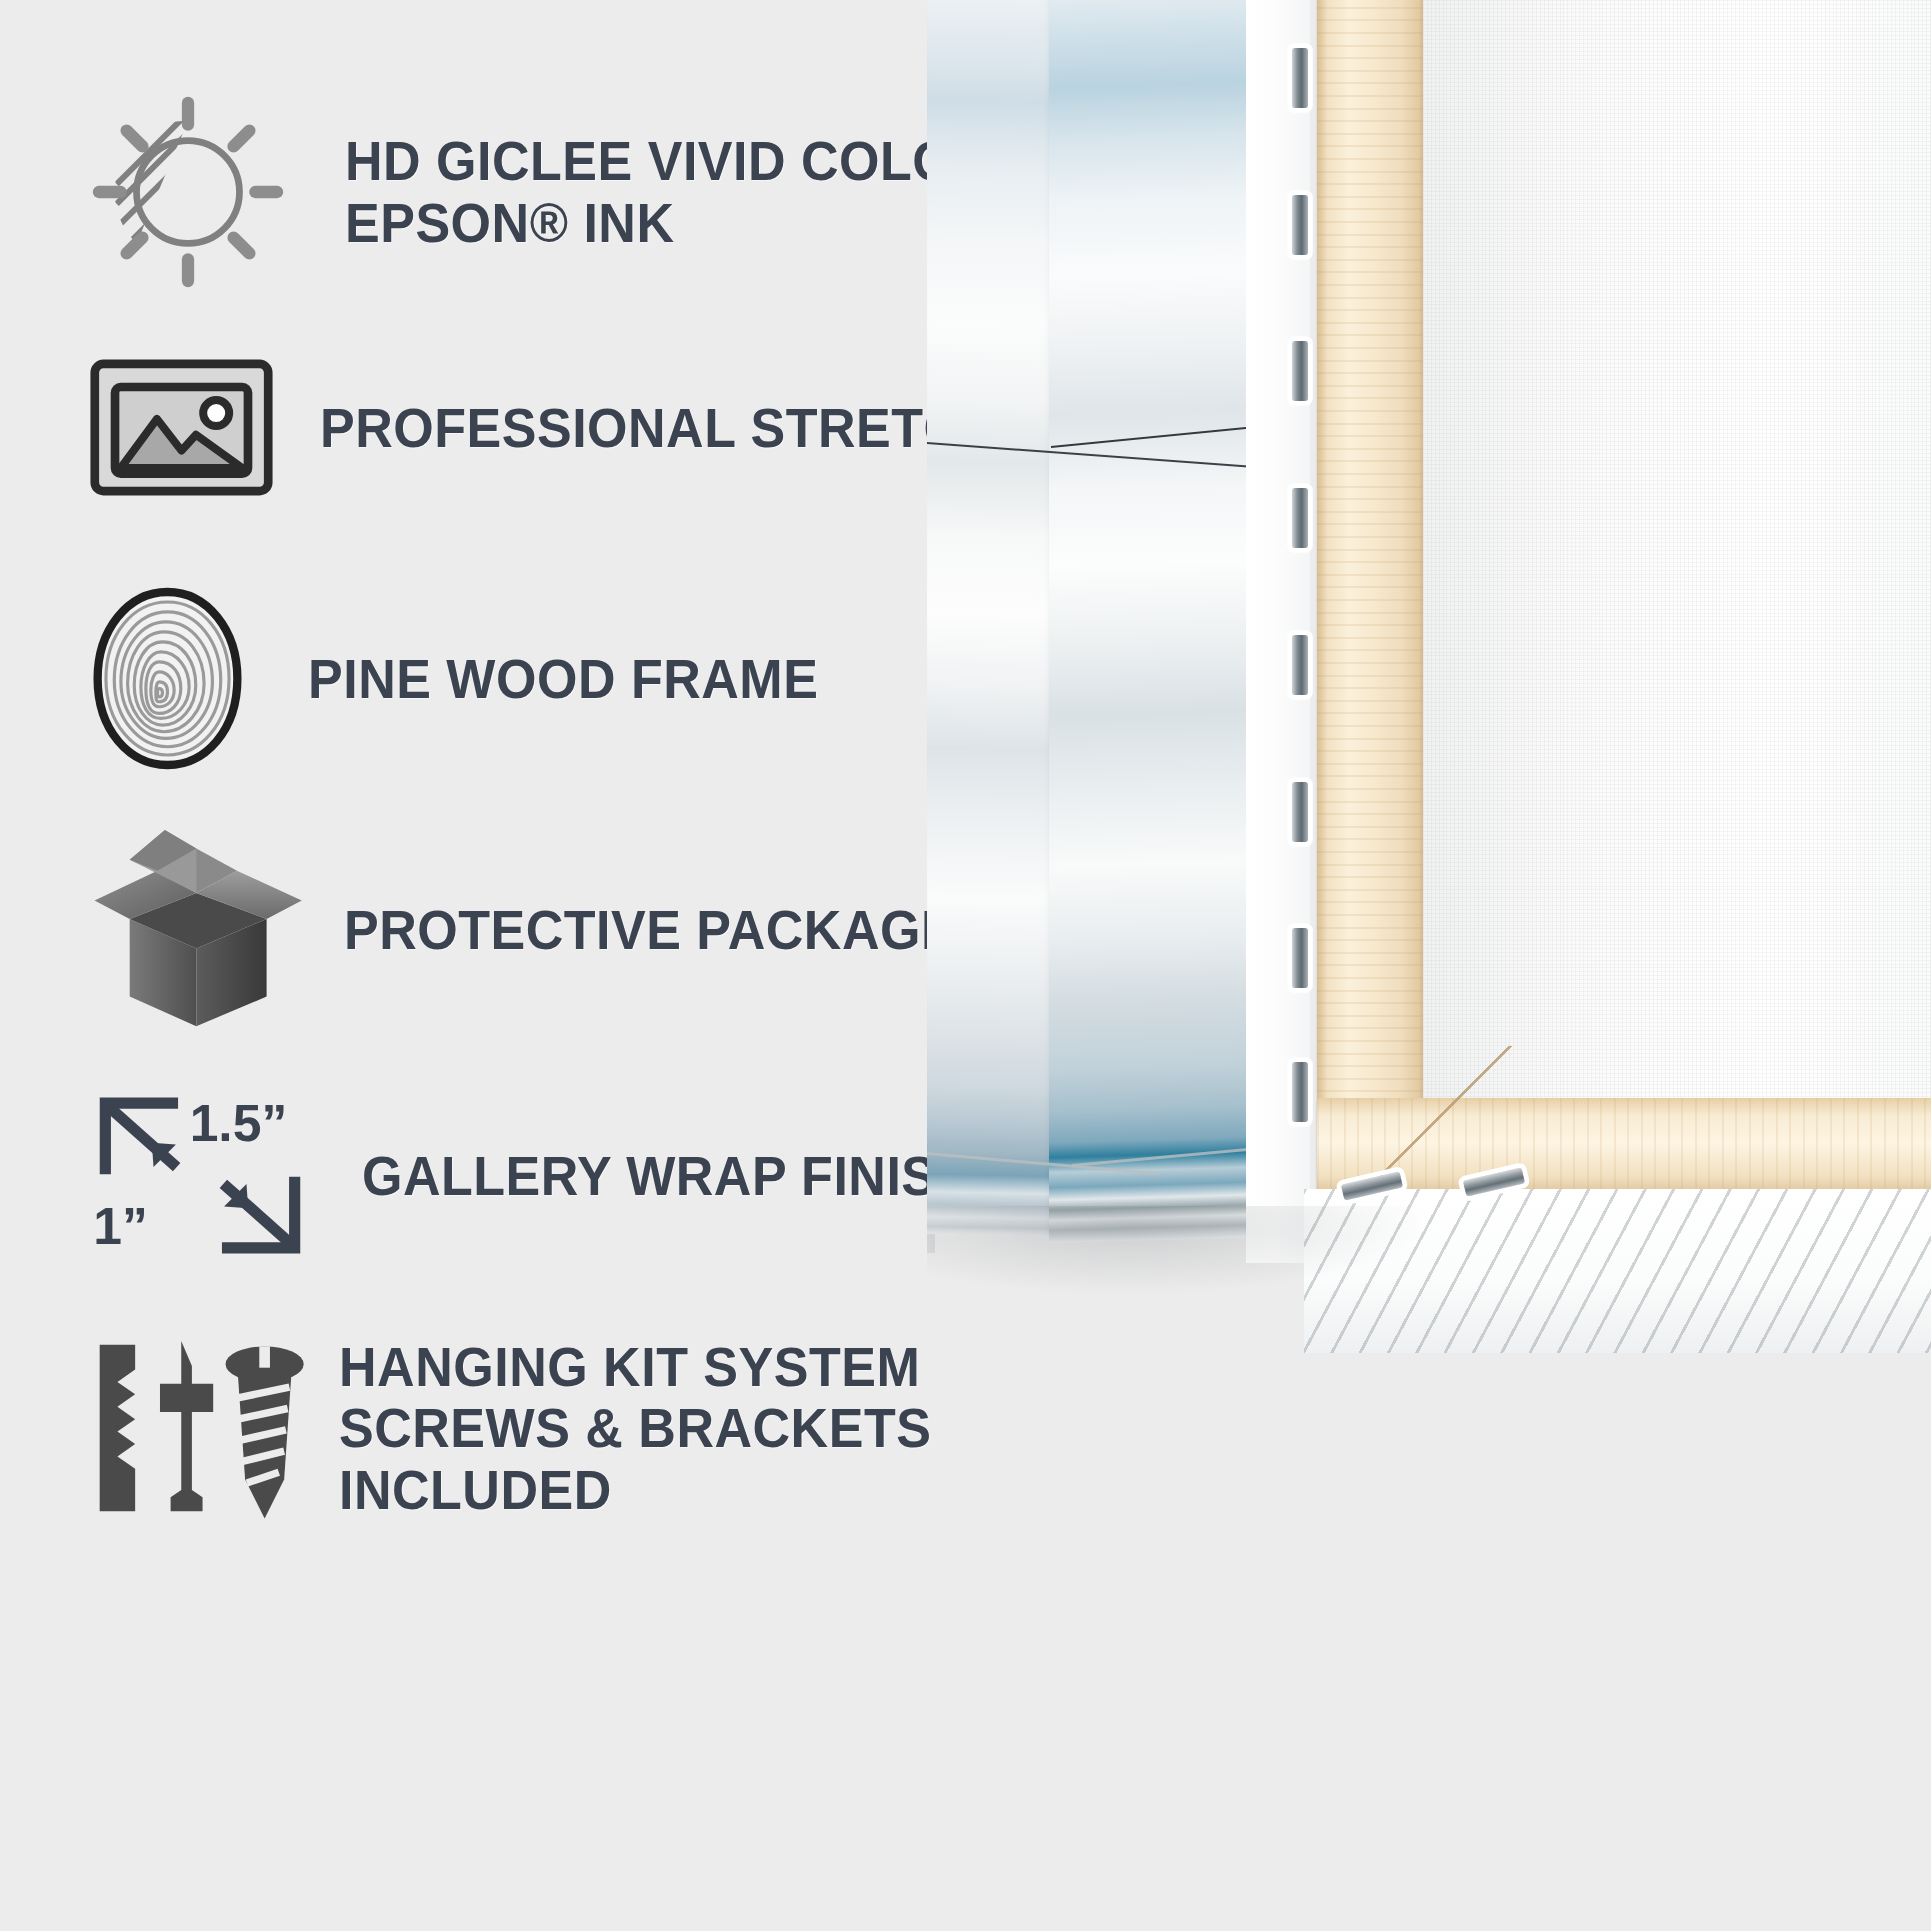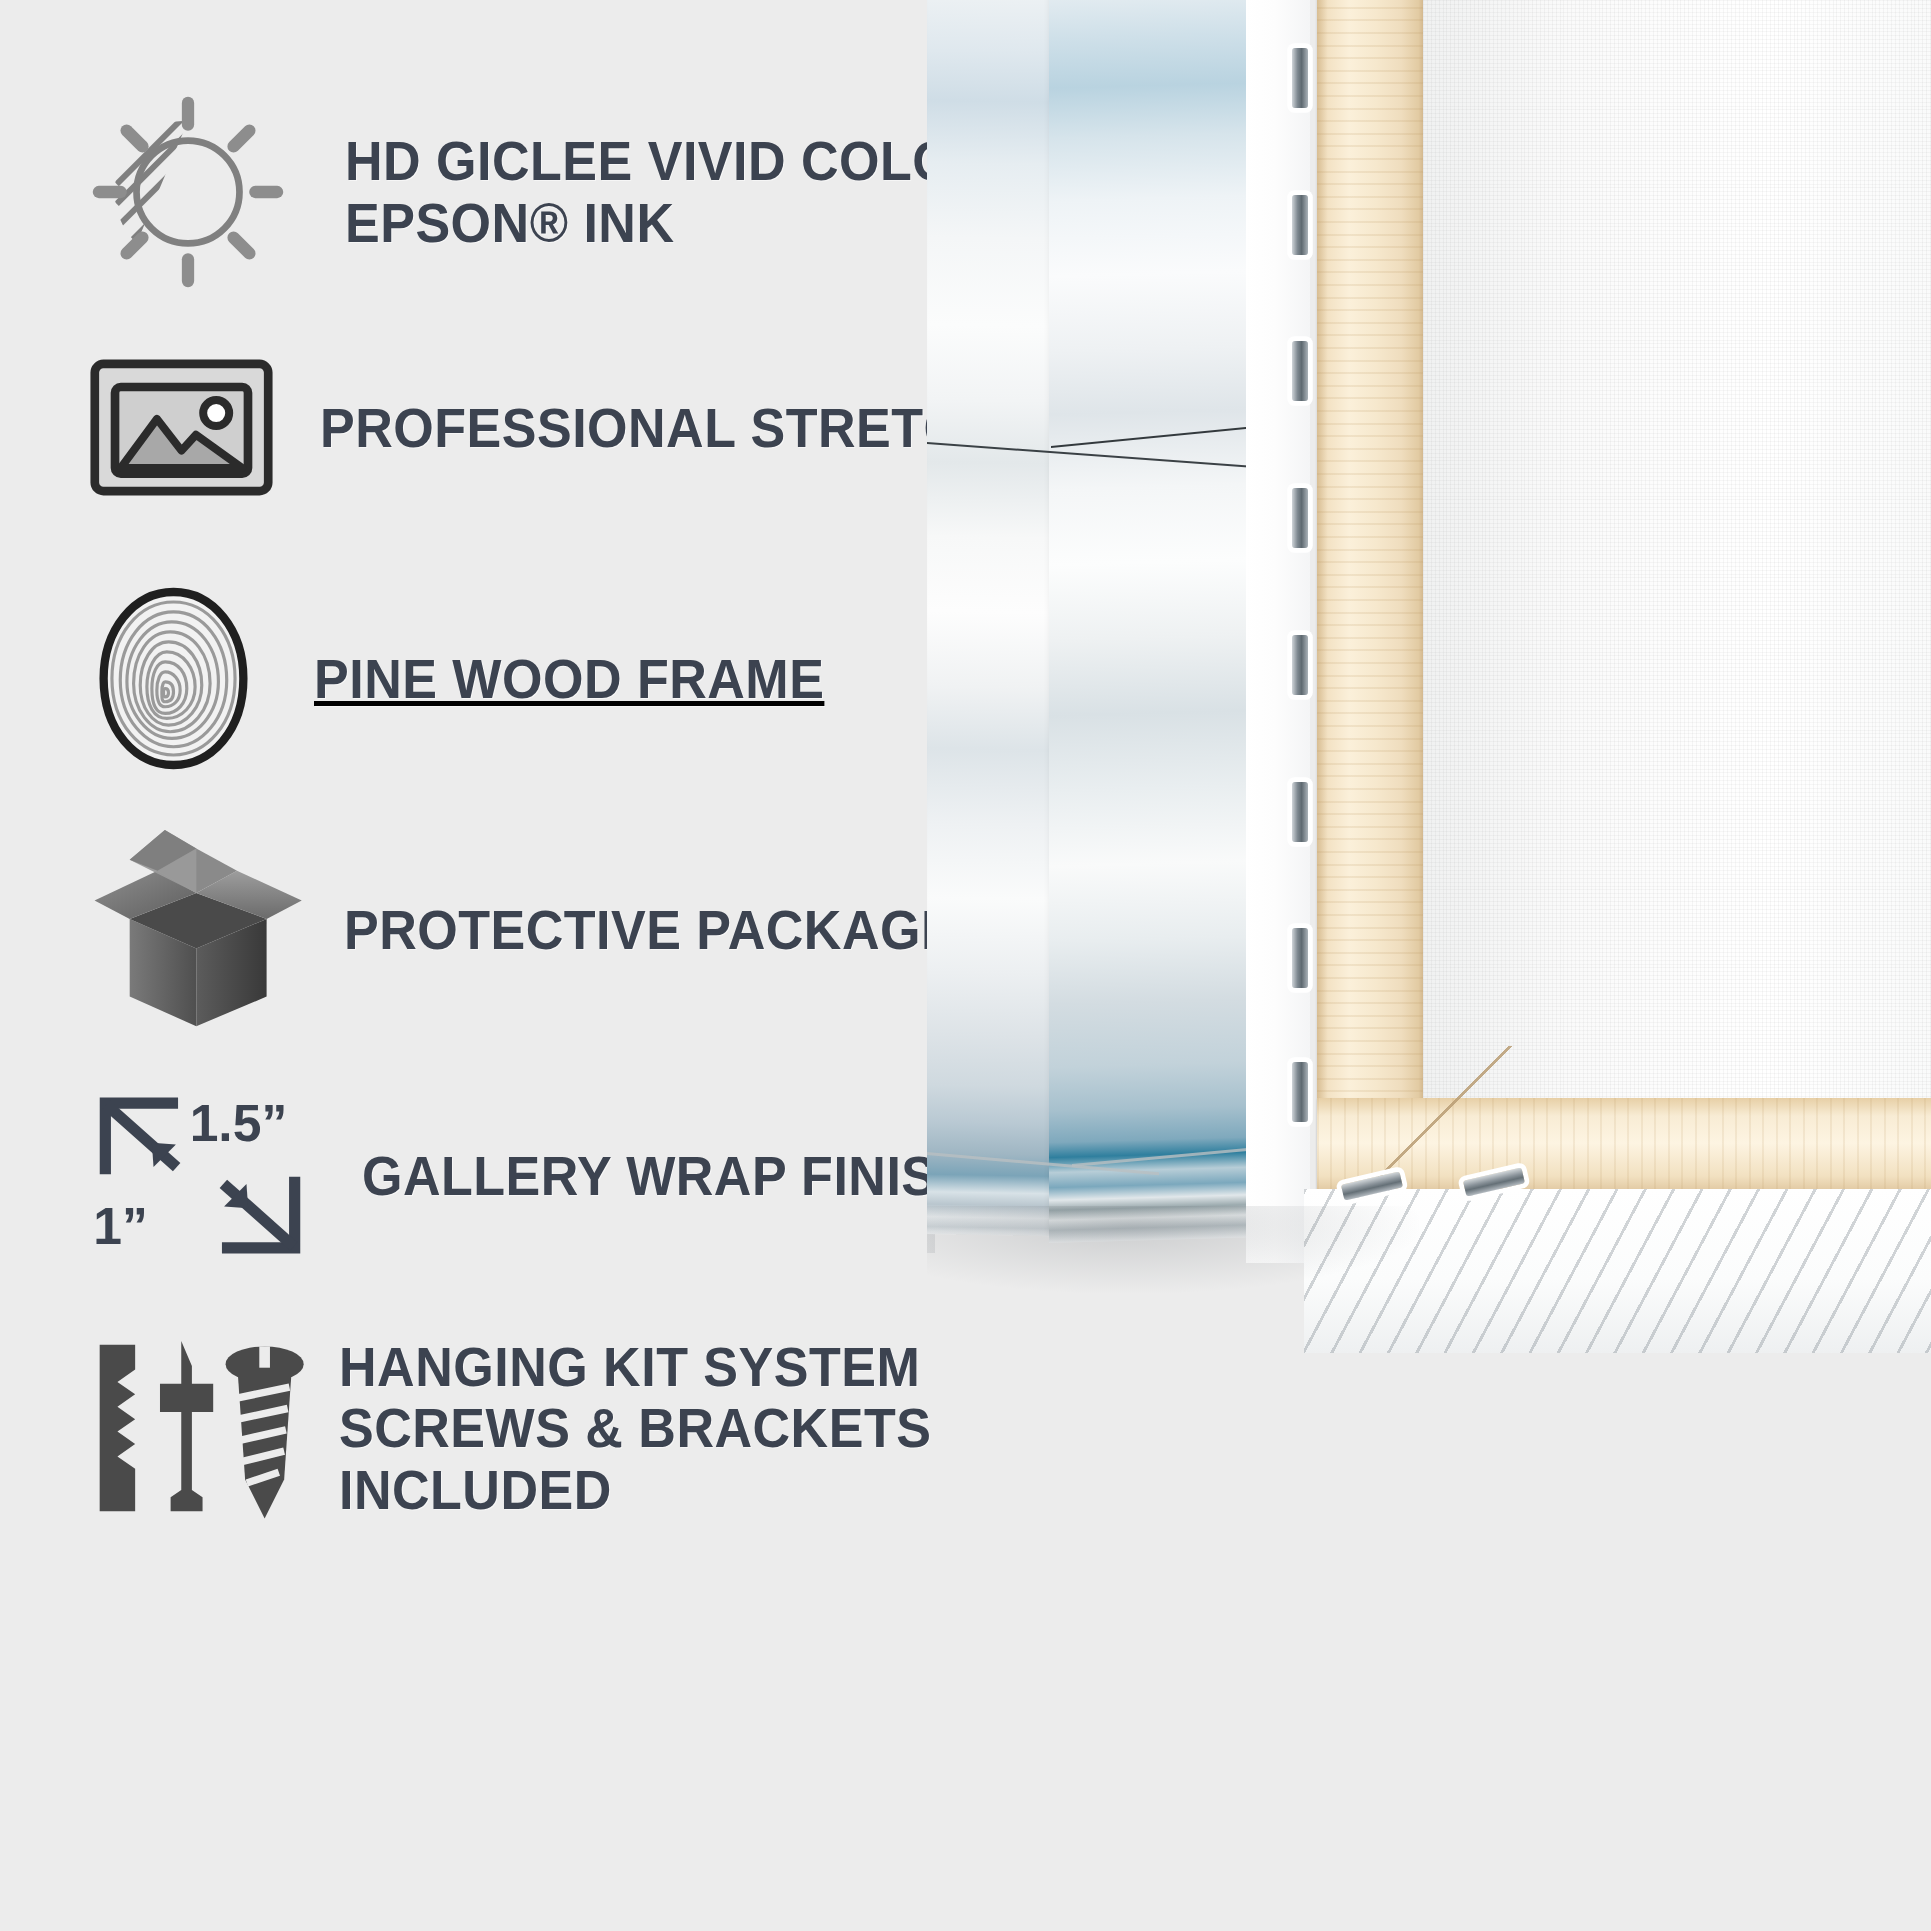--- a/index.html
+++ b/index.html
@@ -23,21 +23,21 @@
     text-transform:uppercase;
     white-space:pre-line;
     font-size:56px;
     transform:scaleX(0.93);
     transform-origin:left center;
     text-shadow:1px 1px 0 rgba(255,255,255,.55);
   }
   
   .f0 { left:89px;  top:93px;   }
   .f1 { left:89px;  top:355px;  }
-  .f2 { left:89px;  top:587px;text-decoration:underline;  }
+  .f2 { left:83px;  top:587px;  }
   .f3 { left:89px;  top:826px;  }
   .f4 { left:89px;  top:1086px;gap:8px; }
   .f5 { left:89px;  top:1334px; }
 
   .gap0 { width:58px; } .gap1 { width:46px; } .gap2 { width:56px; }
   .gap3 { width:33px; } .gap4 { width:35px; } .gap5 { width:33px; }
 
   
   #photo {
     position:absolute; left:927px; top:-11.6px; width:1062px; height:1583px;

